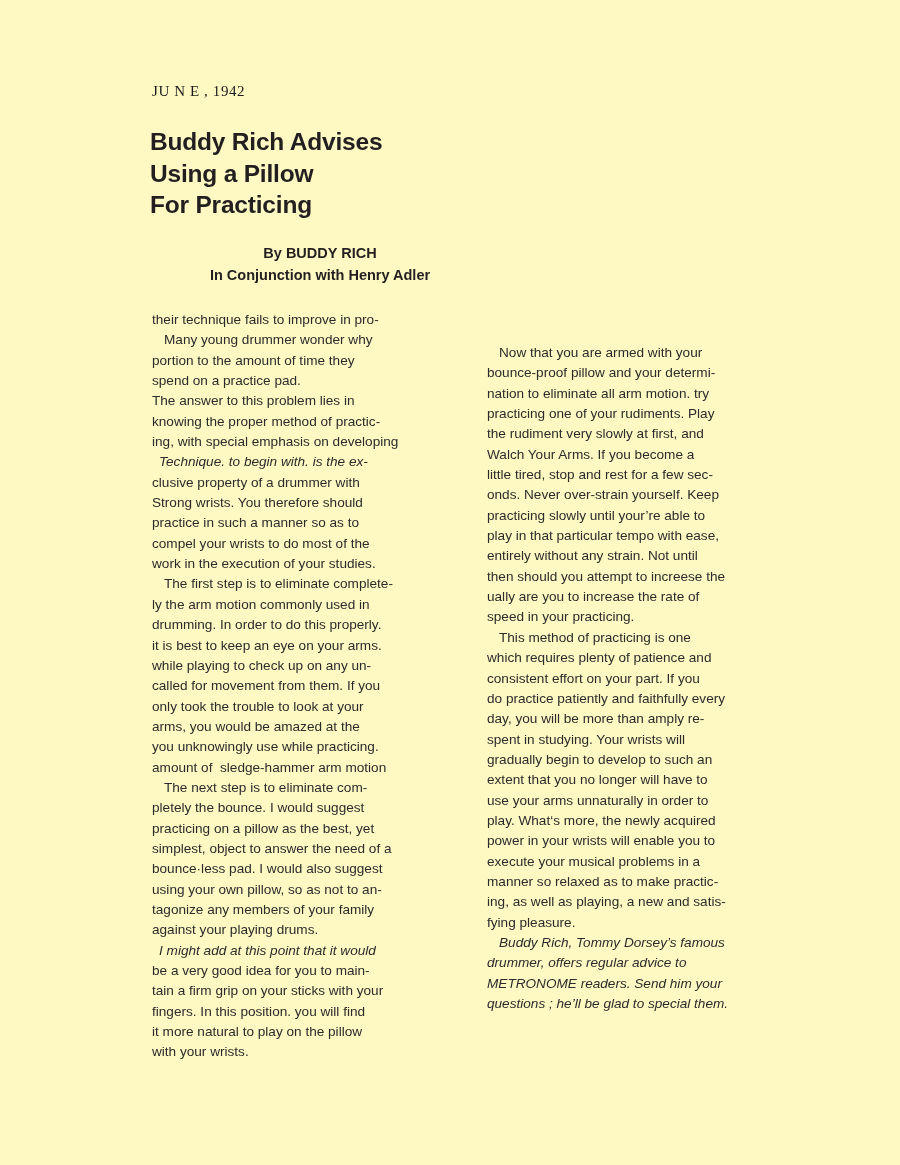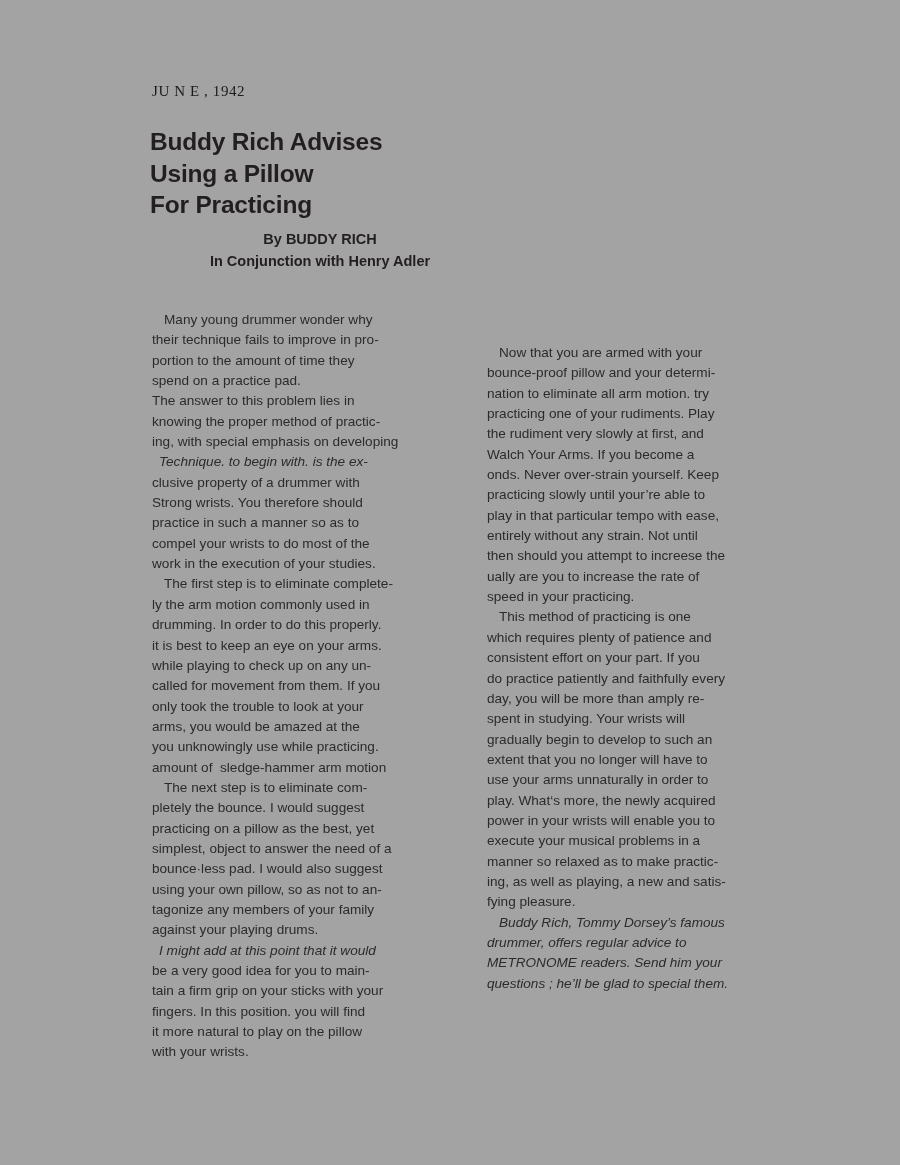--- a/index.html
+++ b/index.html
@@ -11,21 +11,21 @@
     width: 900px;
     height: 1165px;
     position: relative;
     font-family: "Liberation Sans", sans-serif;
     color: #231f20;
     overflow: hidden;
   }
   .page {
     position: absolute;
     inset: 0;
-    background: #a3a3a3;
+    background: #fef9c3;
   }
 
   
   .issue-date {
     position: absolute;
     left: 152px;
     top: 83px;
     font-family: "Liberation Serif", serif;
     font-size: 15px;
     letter-spacing: 0.6px;
@@ -44,21 +44,21 @@
     line-height: 31.5px;
     letter-spacing: -0.2px;
     color: #231f20;
   }
   .headline div { white-space: pre; }
 
   
   .byline {
     position: absolute;
     left: 150px;
-    top: 228px;
+    top: 242px;
     width: 340px;
     text-align: center;
     font-size: 14.5px;
     font-weight: bold;
     line-height: 22px;
     color: #231f20;
   }
   .byline div { white-space: pre; }
 
   
@@ -97,22 +97,22 @@
     <div>For Practicing</div>
   </div>
 
   <div class="byline">
     <div>By BUDDY RICH</div>
     <div>In Conjunction with Henry Adler</div>
   </div>
 
   <div class="column col-left">
     <p class="para">
+        <span class="line">their technique fails to improve in pro-</span>
         <span class="line indent">Many young drummer wonder why</span>
-        <span class="line">their technique fails to improve in pro-</span>
         <span class="line">portion to the amount of time they</span>
         <span class="line">spend on a practice pad.</span>
         <span class="line">The answer to this problem lies in</span>
         <span class="line">knowing the proper method of practic-</span>
         <span class="line">ing, with special emphasis on developing</span>
         <span class="line indent-sm">Technique. to begin with. is the ex-</span>
         <span class="line">clusive property of a drummer with</span>
         <span class="line">Strong wrists. You therefore should</span>
         <span class="line">practice in such a manner so as to</span>
         <span class="line">compel your wrists to do most of the</span>
@@ -145,20 +145,21 @@
   </div>
 
   <div class="column col-right">
     <p class="para">
         <span class="line indent">Now that you are armed with your</span>
         <span class="line">bounce-proof pillow and your determi-</span>
         <span class="line">nation to eliminate all arm motion. try</span>
         <span class="line">practicing one of your rudiments. Play</span>
         <span class="line">the rudiment very slowly at first, and</span>
         <span class="line">Walch Your Arms. If you become a</span>
+        <span class="line">little tired, stop and rest for a few sec-</span>
         <span class="line">onds. Never over-strain yourself. Keep</span>
         <span class="line">practicing slowly until your’re able to</span>
         <span class="line">play in that particular tempo with ease,</span>
         <span class="line">entirely without any strain. Not until</span>
         <span class="line">then should you attempt to increese the</span>
         <span class="line">ually are you to increase the rate of</span>
         <span class="line">speed in your practicing.</span>
         <span class="line indent">This method of practicing is one</span>
         <span class="line">which requires plenty of patience and</span>
         <span class="line">consistent effort on your part. If you</span>

